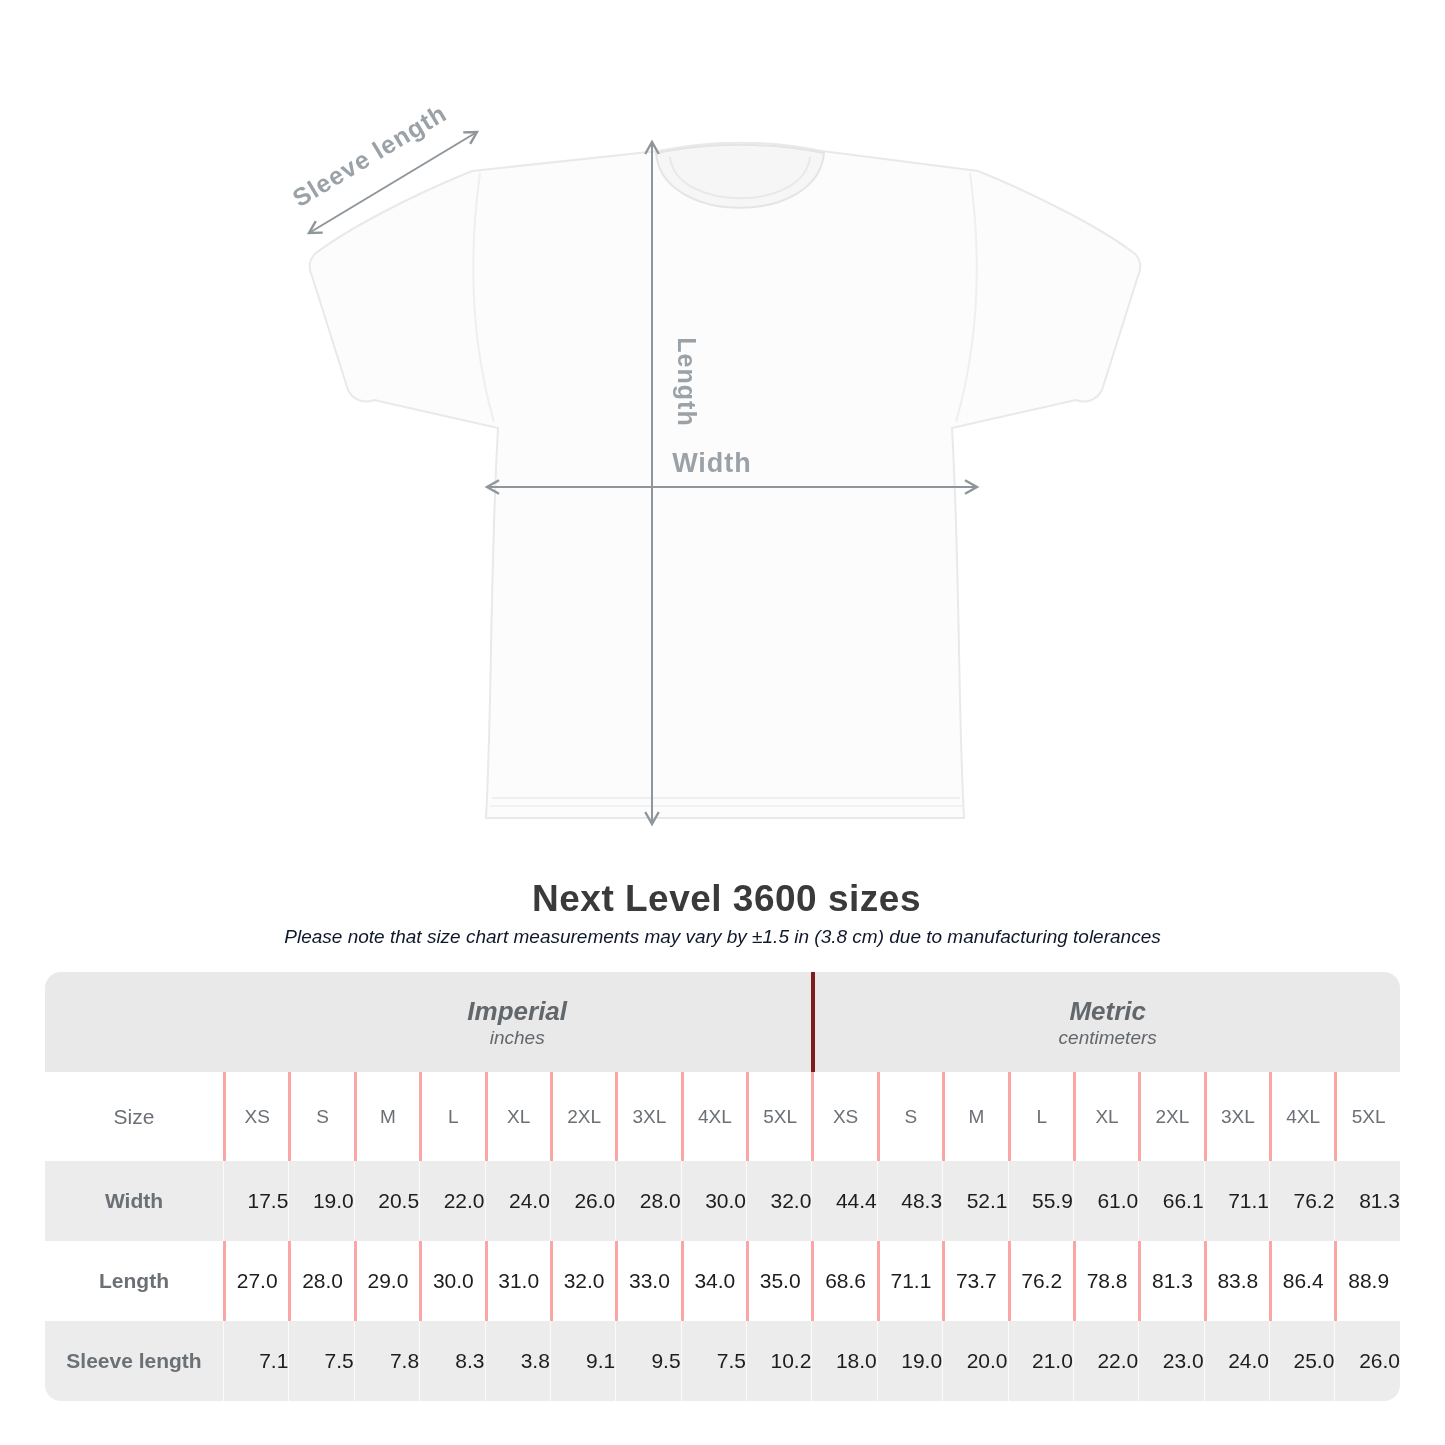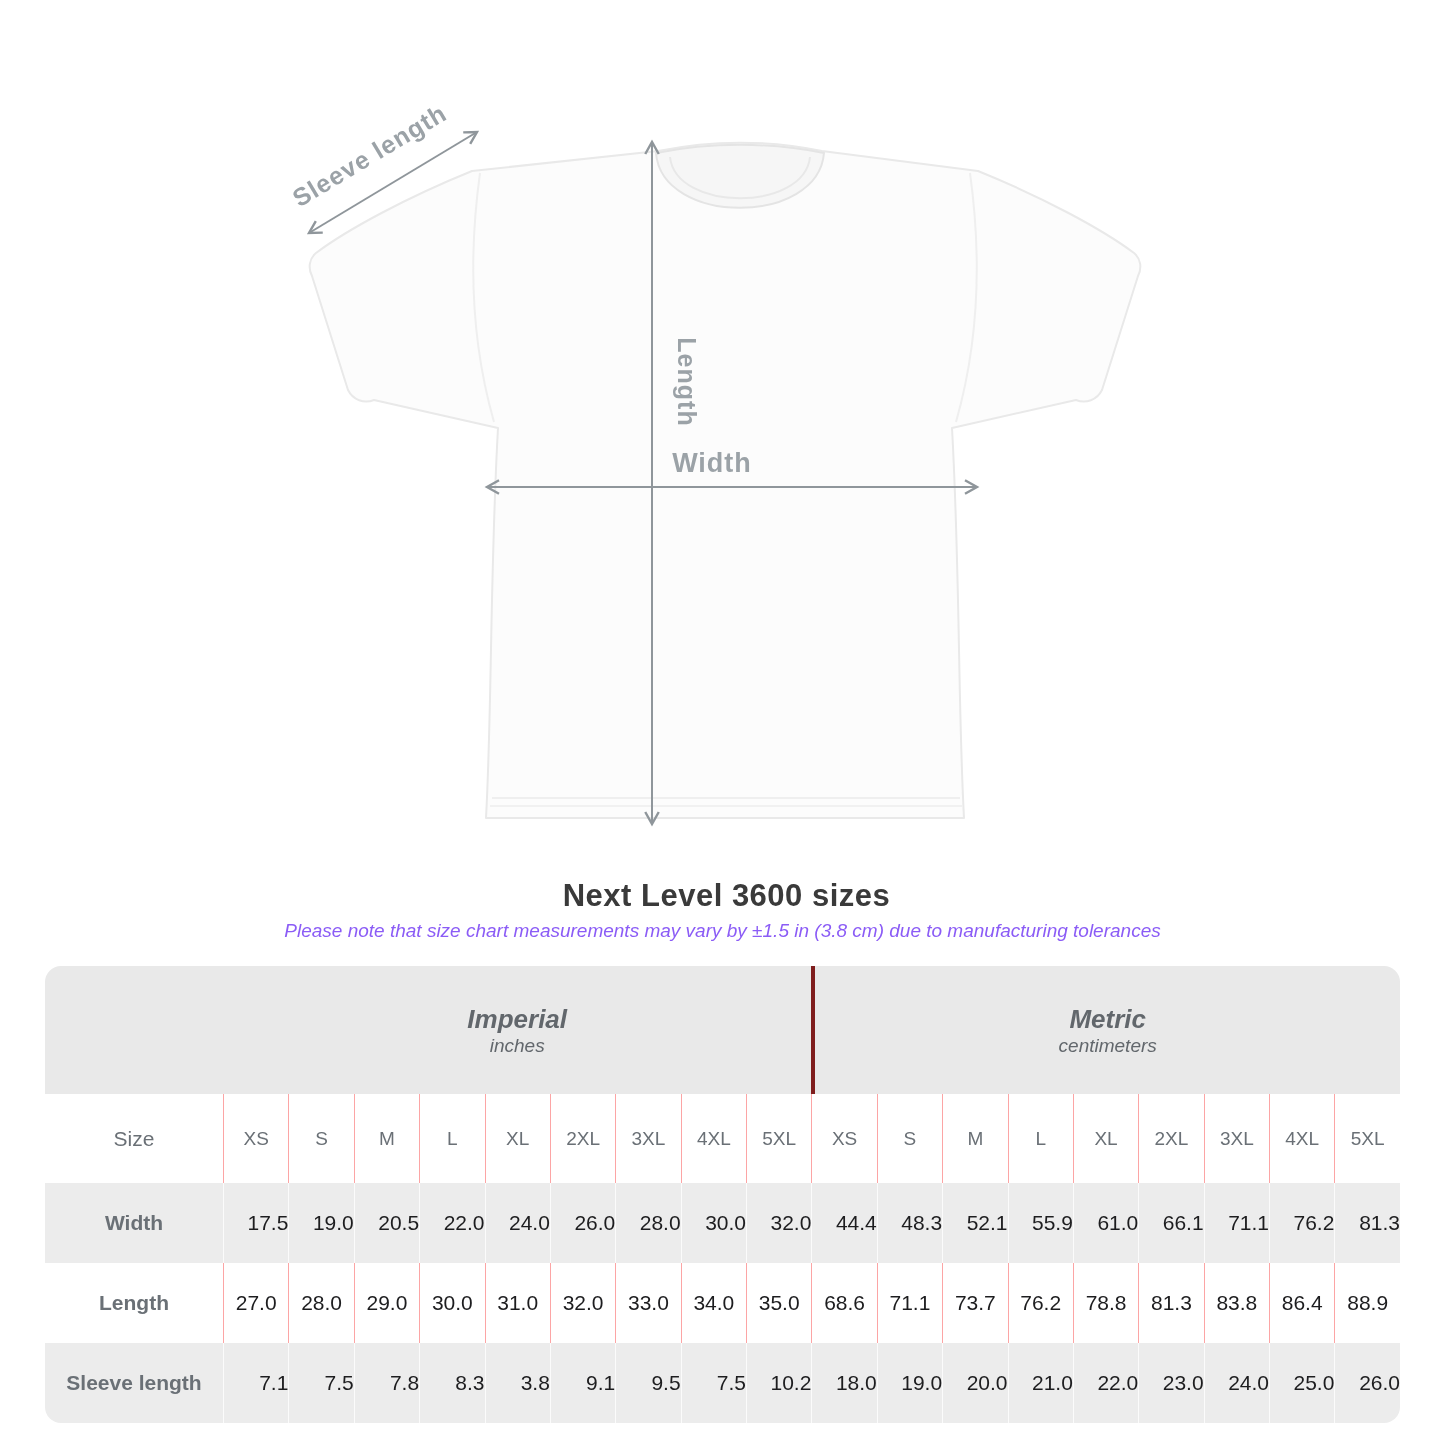--- a/index.html
+++ b/index.html
@@ -14,30 +14,30 @@
   .shirt-area {
     position: relative;
     width: 1445px;
     height: 868px;
   }
   .shirt-area svg { position: absolute; left: 0; top: 0; }
 
   .title-block { text-align: center; }
   .chart-title {
     margin: 10px 0 6px 8px;
-    font-size: 31px;
+    font-size: 37px;
     font-weight: bold;
     color: #3a3a3a;
     letter-spacing: 0.5px;
   }
   .chart-subtitle {
     margin: 0 0 24px 0;
     font-size: 19px;
     font-style: italic;
-    color: #8b5cf6;
+    color: #0f172a;
   }
 
   .table-wrap {
     width: 1355px;
     margin: 0 auto;
     border-radius: 16px;
     overflow: hidden;
   }
   table.size-table {
     width: 100%;
@@ -46,21 +46,21 @@
     table-layout: fixed;
   }
   table.size-table td, table.size-table th {
     padding: 0;
     text-align: center;
     vertical-align: middle;
     font-weight: normal;
   }
   .group-row td, .group-row th {
     background: #e9e9e9;
-    height: 128px;
+    height: 100px;
   }
   .group-label {
     font-size: 26px;
     font-weight: bold;
     font-style: italic;
     color: #62676c;
     line-height: 1.25;
   }
   .group-unit {
     font-size: 19px;
@@ -81,21 +81,21 @@
     font-weight: bold;
     color: #6a7076;
   }
   .data-row td {
     font-size: 21px;
     color: #1d1d1f;
   }
   tr.band th, tr.band td { background: #ececec; }
   tr.plain th, tr.plain td { background: #ffffff; }
   
-  tr.plain th.sep, tr.plain td.sep, .sizes-row th.sep { border-left: 1px solid #fca5a5; }
+  tr.plain th.sep, tr.plain td.sep, .sizes-row th.sep { border-left: 3px solid #fca5a5; }
   tr.band th.sep, tr.band td.sep { border-left: 1px solid #fbfbfb; text-align: right; }
   .group-row th.sep { border-left: 4px solid #7f1d1d; }
   col.label-col { width: 178px; }
 </style>
 </head>
 <body>
 
 <div class="shirt-area">
   <svg width="1445" height="868" viewBox="0 0 1445 868">
     <defs>

